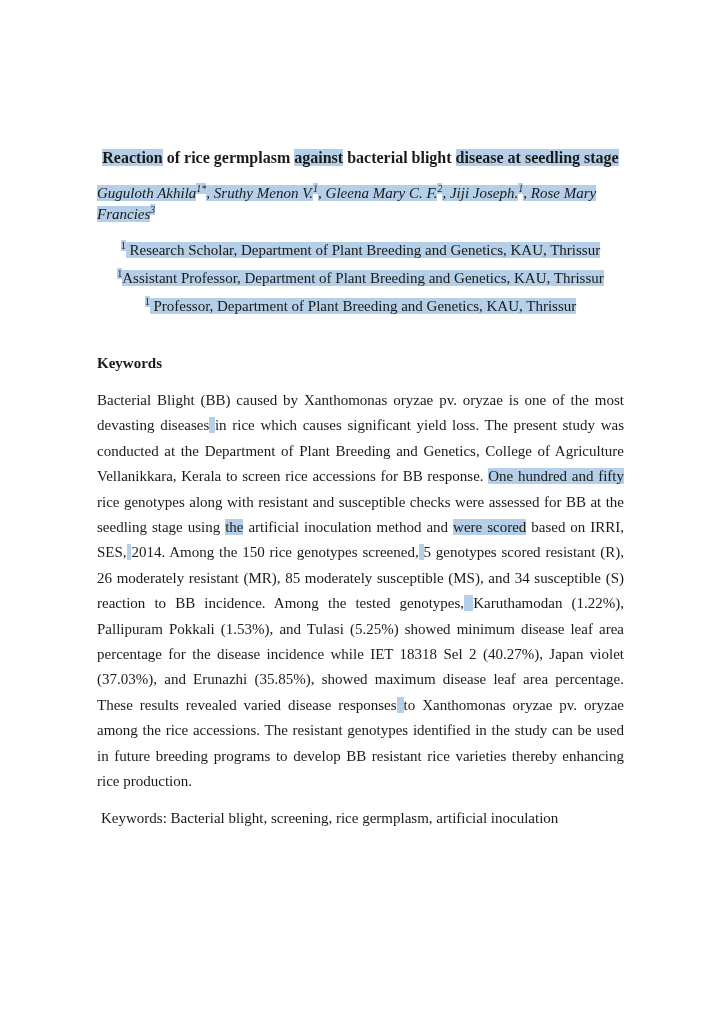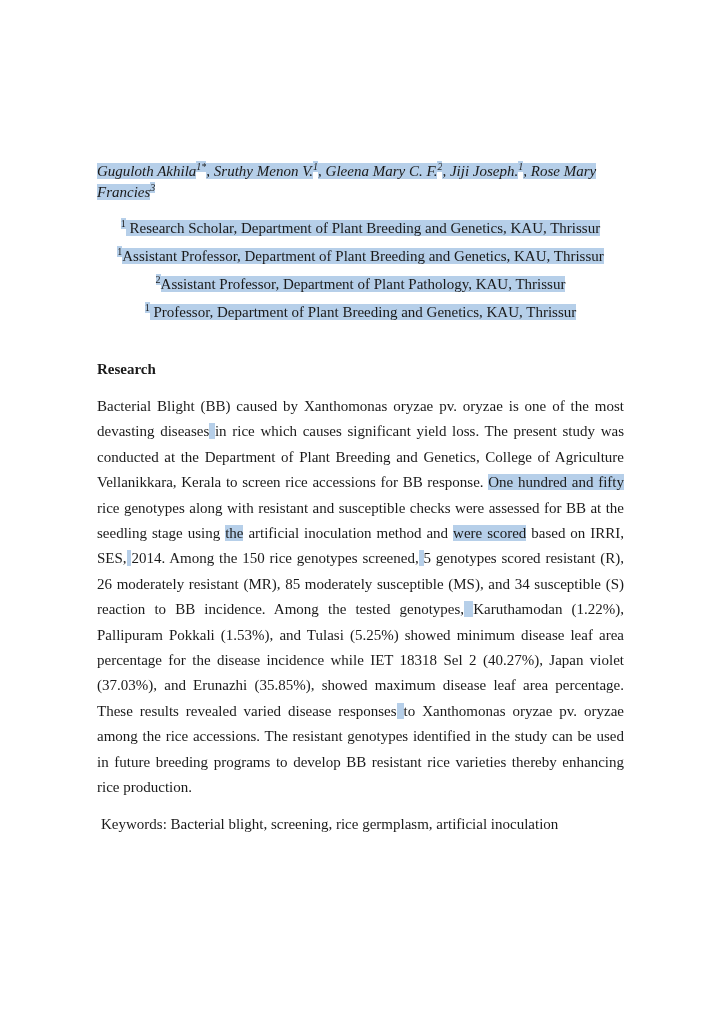--- a/index.html
+++ b/index.html
@@ -46,31 +46,31 @@
   }
   .hl{background:var(--hl);}
   .it{}
   sup{font-size:10px;line-height:0;vertical-align:super;}
 </style>
 </head>
 <body>
 
 <div class="page">
 
+  <h1 class="title"><span class="hl">Reaction</span><span> of rice germplasm </span><span class="hl">against</span><span> bacterial blight </span><span class="hl">disease at seedling stage</span></h1>
 
   <p class="authors"><span class="hl">Guguloth Akhila</span><sup class="hl">1*</sup><span class="hl">, Sruthy Menon V.</span><sup class="hl">1</sup><span class="hl">, Gleena Mary C. F.</span><sup class="hl">2</sup><span class="hl">, Jiji Joseph.</span><sup class="hl">1</sup><span class="hl">, Rose Mary Francies</span><sup class="hl">3</sup></p>
 
   <p class="aff"><sup class="hl">1</sup><span class="hl"> Research Scholar, Department of Plant Breeding and Genetics, KAU, Thrissur</span></p>
 
   <p class="aff"><sup class="hl">1</sup><span class="hl">Assistant Professor, Department of Plant Breeding and Genetics, KAU, Thrissur</span></p>
 
-  <p class="aff"><sup class="hl">2</sup><span class="hl">Assistant Professor, Department of Plant Pathology, KAU, Thrissur</span></p>
 
   <p class="aff"><sup class="hl">1</sup><span class="hl"> Professor, Department of Plant Breeding and Genetics, KAU, Thrissur</span></p>
 
 
-  <h2 class="abstract-heading">Research</h2>
+  <h2 class="abstract-heading">Keywords</h2>
 
   <p class="abstract"><span>Bacterial Blight (BB) caused by </span><span class="it">Xanthomonas oryzae</span><span> pv. </span><span class="it">oryzae</span><span> is one of the most devasting diseases</span><span class="hl"> </span><span>in rice which causes significant yield loss. The present study was conducted at the Department of Plant Breeding and Genetics, College of Agriculture Vellanikkara, Kerala to screen rice accessions for BB response. </span><span class="hl">One hundred and fifty</span><span> rice genotypes along with resistant and susceptible checks were assessed for BB at the seedling stage using </span><span class="hl">the</span><span> artificial inoculation method and </span><span class="hl">were scored</span><span> based on IRRI, SES,</span><span class="hl"> </span><span>2014. Among the 150 rice genotypes screened,</span><span class="hl"> </span><span>5 genotypes scored resistant (R), 26 moderately resistant (MR), 85 moderately susceptible (MS), and 34 susceptible (S) reaction to BB incidence. Among the tested genotypes,</span><span class="hl"> </span><span>Karuthamodan (1.22%), Pallipuram Pokkali (1.53%), and Tulasi (5.25%) showed minimum disease leaf area percentage for the disease incidence while IET 18318 Sel 2 (40.27%), Japan violet (37.03%), and Erunazhi (35.85%), showed maximum disease leaf area percentage. These results revealed varied disease responses</span><span class="hl"> </span><span>to </span><span class="it">Xanthomonas oryzae</span><span> pv. </span><span class="it">oryzae</span><span> among the rice accessions. The resistant genotypes identified in the study can be used in future breeding programs to develop BB resistant rice varieties thereby enhancing rice production.</span></p>
 
   <p class="keywords">Keywords: Bacterial blight, screening, rice germplasm, artificial inoculation</p>
 
 </div>
 
 </body></html>

